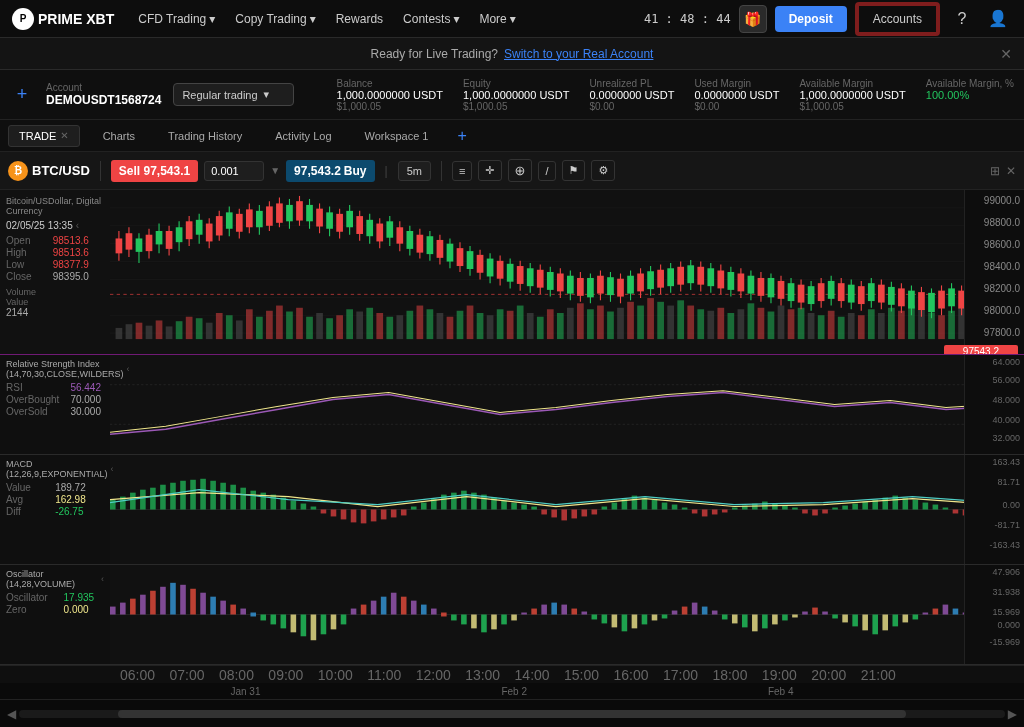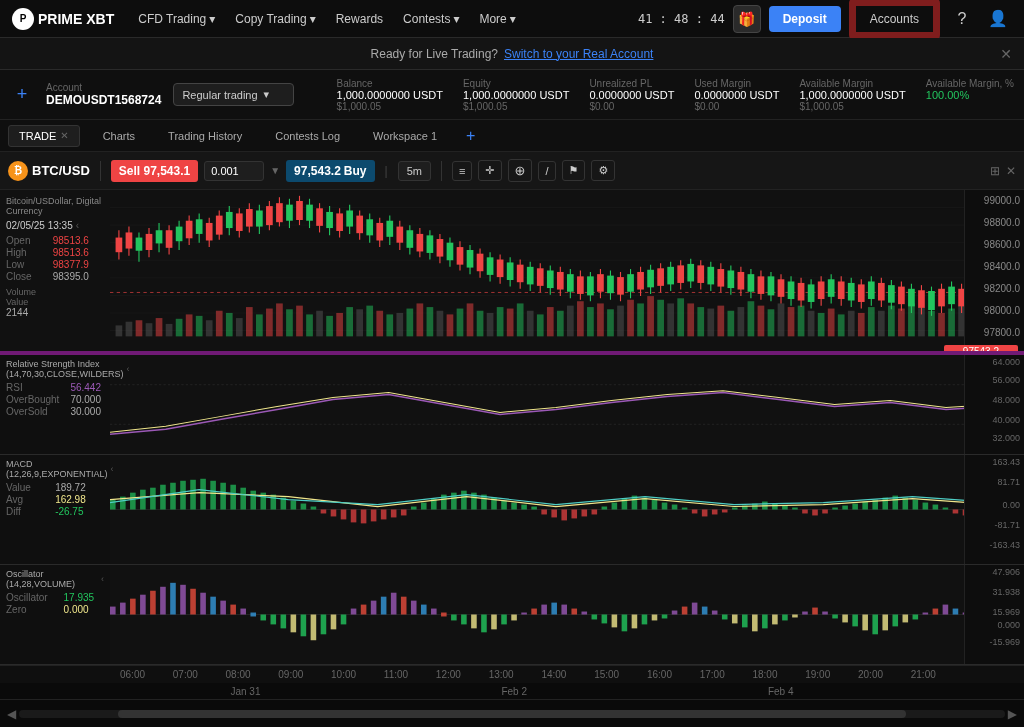--- a/index.html
+++ b/index.html
@@ -85,21 +85,21 @@
       border: none;
       padding: 6px 14px;
       border-radius: 4px;
       cursor: pointer;
       font-size: 12px;
       font-weight: 600;
     }
     .btn-accounts {
       background: transparent;
       color: #ccc;
-      border: 7px solid #7f1d1d;
+      border: 4px solid #7f1d1d;
       padding: 6px 14px;
       border-radius: 4px;
       cursor: pointer;
       font-size: 12px;
     }
     .nav-icon-btn {
       color: #ccc;
       cursor: pointer;
       font-size: 16px;
       width: 28px;
@@ -440,21 +440,21 @@
     <span>TRADE</span>
     <span class="tab-close">✕</span>
   </div>
   <div class="tab-item">
     <span>Charts</span>
   </div>
   <div class="tab-item">
     <span>Trading History</span>
   </div>
   <div class="tab-item">
-    <span>Contests Log</span>
+    <span>Activity Log</span>
   </div>
   <div class="tab-item">
     <span>Workspace 1</span>
   </div>
   <span class="tab-add">+</span>
 </div>
 
 <div style="display:flex; flex-direction:column; height:calc(727px - 38px - 32px - 50px - 32px);">
 
   <div class="chart-header">
@@ -485,21 +485,21 @@
     <button class="chart-tool-btn">⚑</button>
     <button class="chart-tool-btn">⚙</button>
     <div class="chart-header-right">
       <span style="color:#666; cursor:pointer;">⊞</span>
       <span style="color:#666; cursor:pointer;">✕</span>
     </div>
   </div>
 
   <div style="flex:1; display:flex; flex-direction:column; overflow:hidden; background:#111;">
 
-    <div style="flex:2.2; display:flex; position:relative; border-bottom:4px solid #701a75; min-height:0;">
+    <div style="flex:2.2; display:flex; position:relative; border-bottom:1px solid #701a75; min-height:0;">
 
       <div style="width:110px; background:#111; padding:6px 6px; flex-shrink:0; font-size:10px; color:#aaa;">
         <div style="color:#888; font-size:9px; margin-bottom:4px;">Bitcoin/USDollar, Digital Currency</div>
         <div style="display:flex; align-items:center; gap:3px; margin-bottom:4px;">
           <span style="color:#ccc; font-size:10px;">02/05/25 13:35</span>
           <span style="color:#555;">‹</span>
         </div>
         <div style="display:grid; grid-template-columns:auto auto; gap:1px 6px; font-size:10px;">
           <span style="color:#666;">Open</span>
           <span style="color:#ef4444;">98513.6</span>
@@ -1191,21 +1191,21 @@
         <div style="position:absolute; right:0; top:0; width:60px; background:#0d0d0d; border-left:1px solid #222; height:100%; font-size:9px; color:#666;">
           <div style="position:absolute; top:2px; right:4px;">47.906</div>
           <div style="position:absolute; top:22px; right:4px;">31.938</div>
           <div style="position:absolute; top:42px; right:4px;">15.969</div>
           <div style="position:absolute; top:55px; right:4px;">0.000</div>
           <div style="position:absolute; top:72px; right:4px;">-15.969</div>
         </div>
       </div>
     </div>
 
-    <div class="date-labels" style="font-size:10px; color:#666; padding:0 78px 0 110px; flex-shrink:0;">
+    <div class="date-labels" style="font-size:14px; color:#666; padding:0 118px 0 110px; flex-shrink:0;">
       <div style="flex:1; display:flex; justify-content:space-between; padding:0 10px;">
         <span>06:00</span>
         <span>07:00</span>
         <span>08:00</span>
         <span>09:00</span>
         <span>10:00</span>
         <span>11:00</span>
         <span>12:00</span>
         <span>13:00</span>
         <span>14:00</span>

